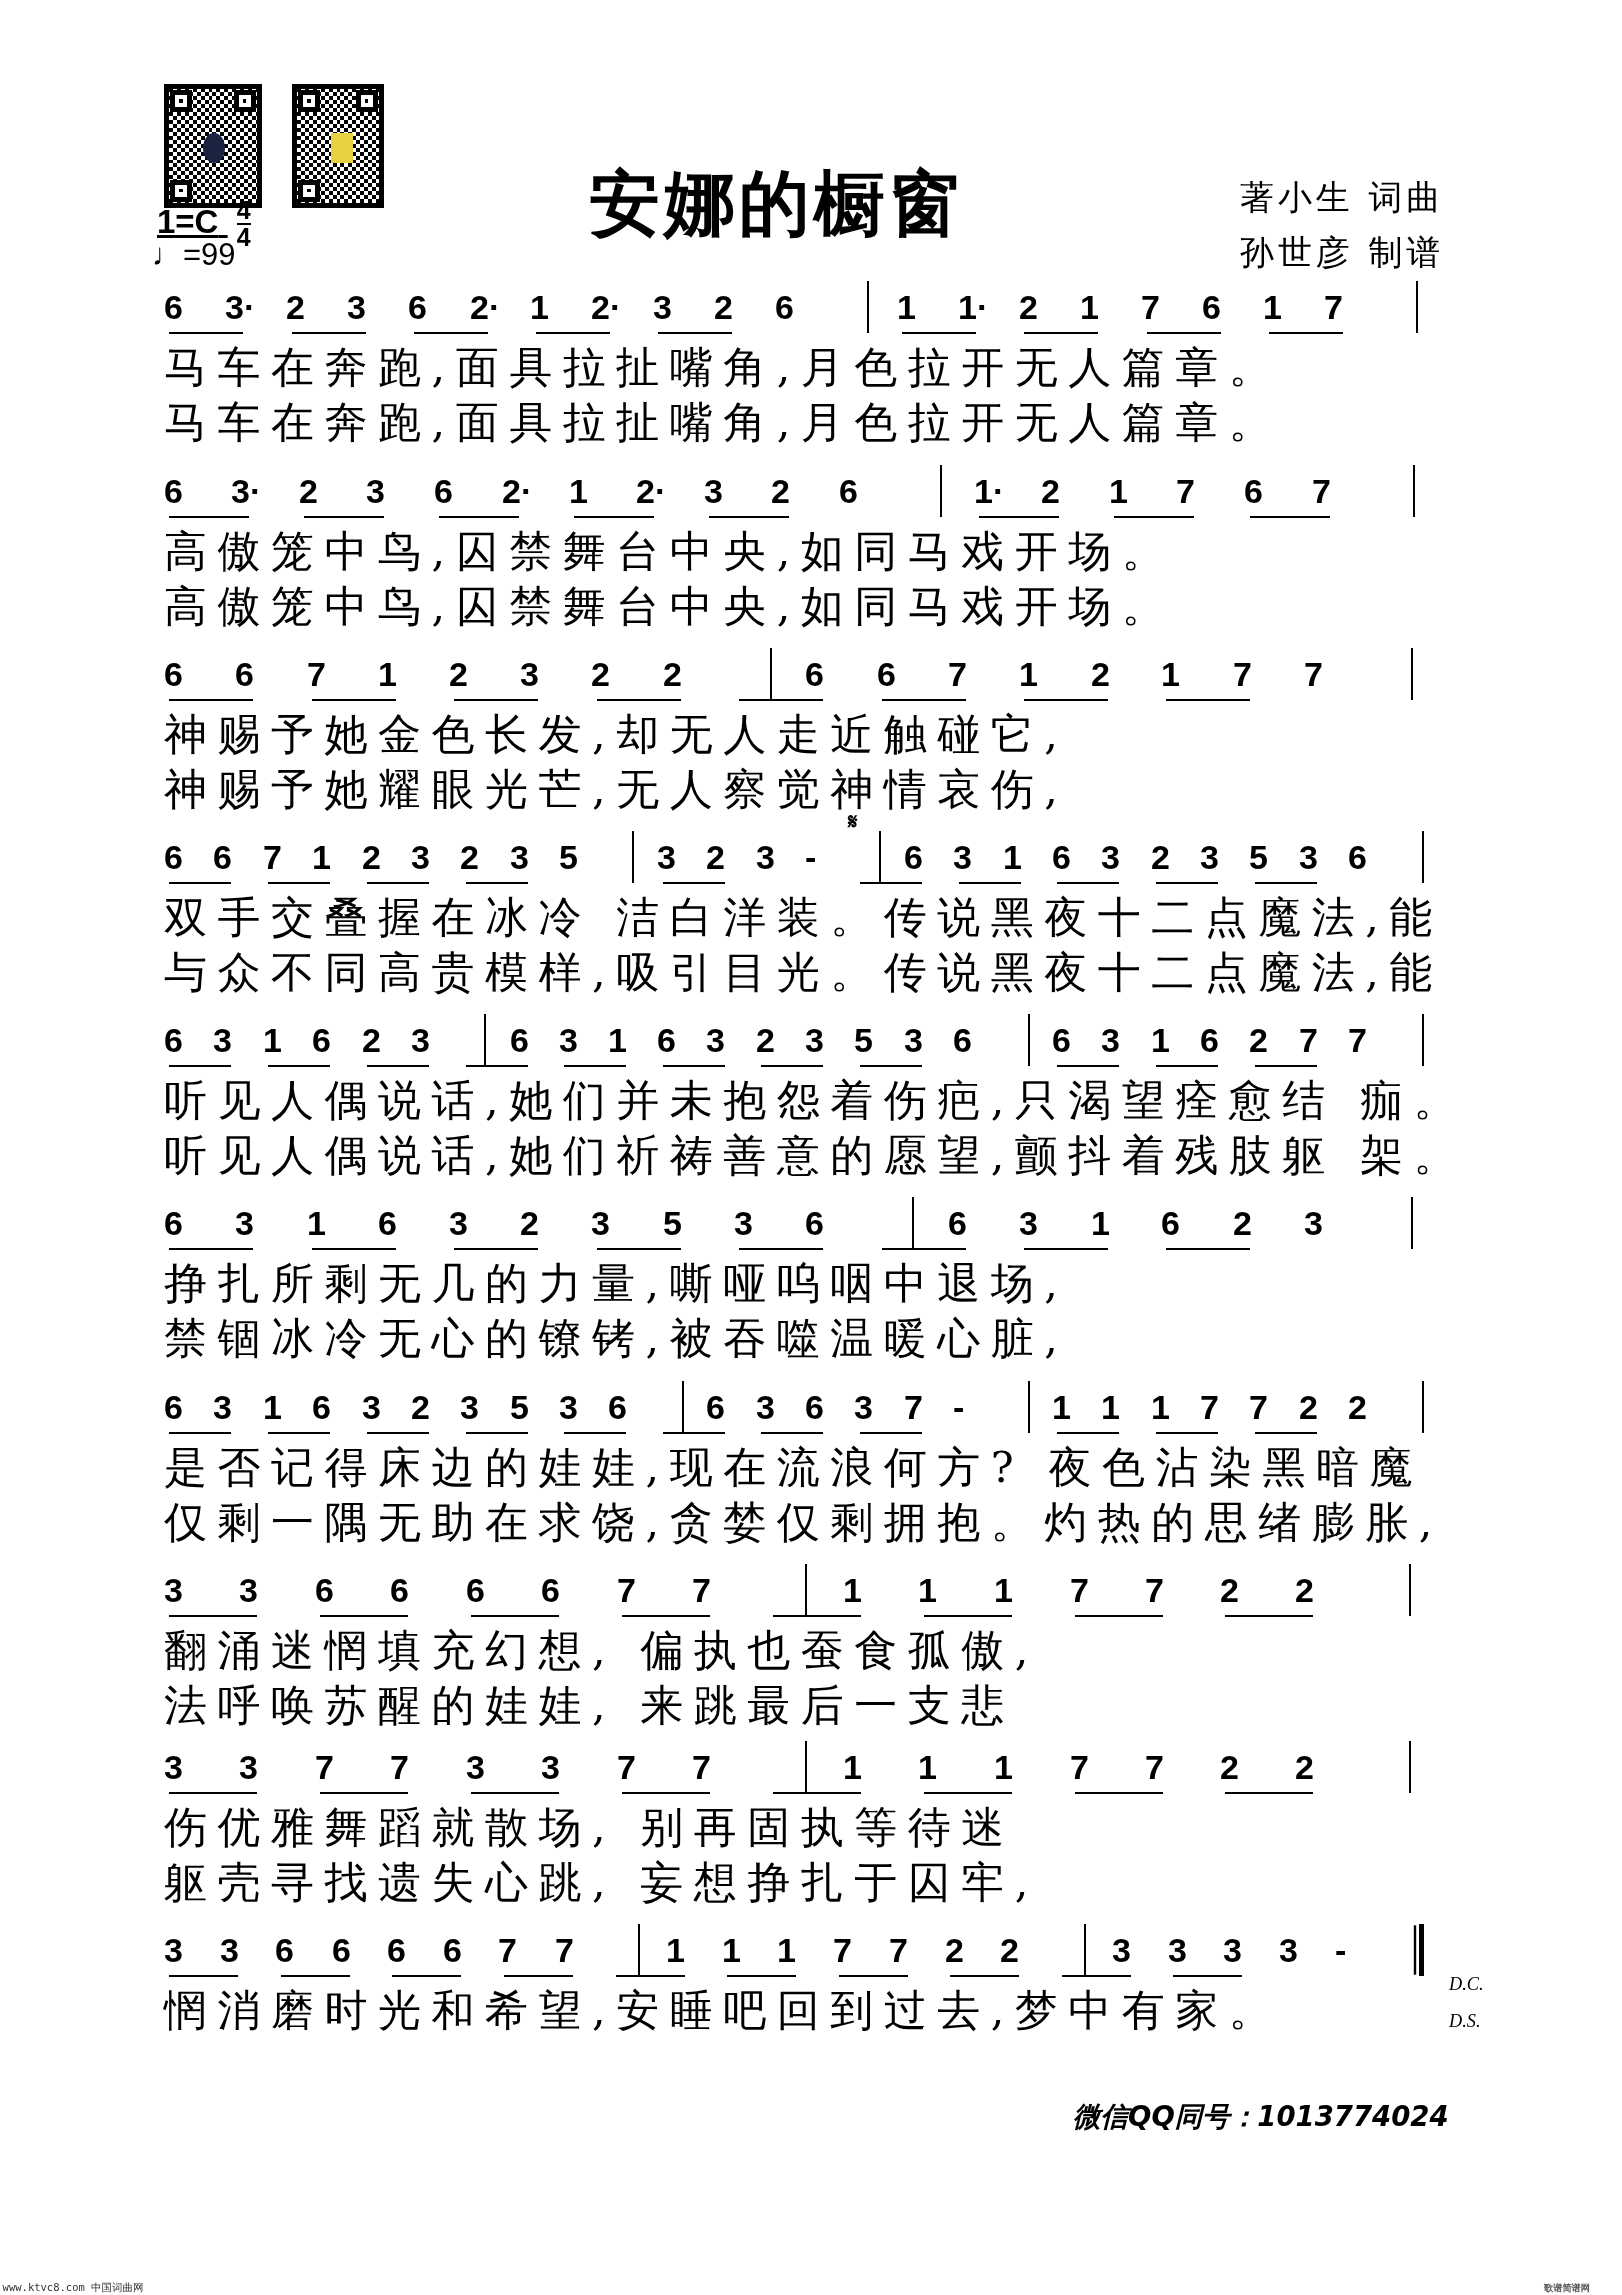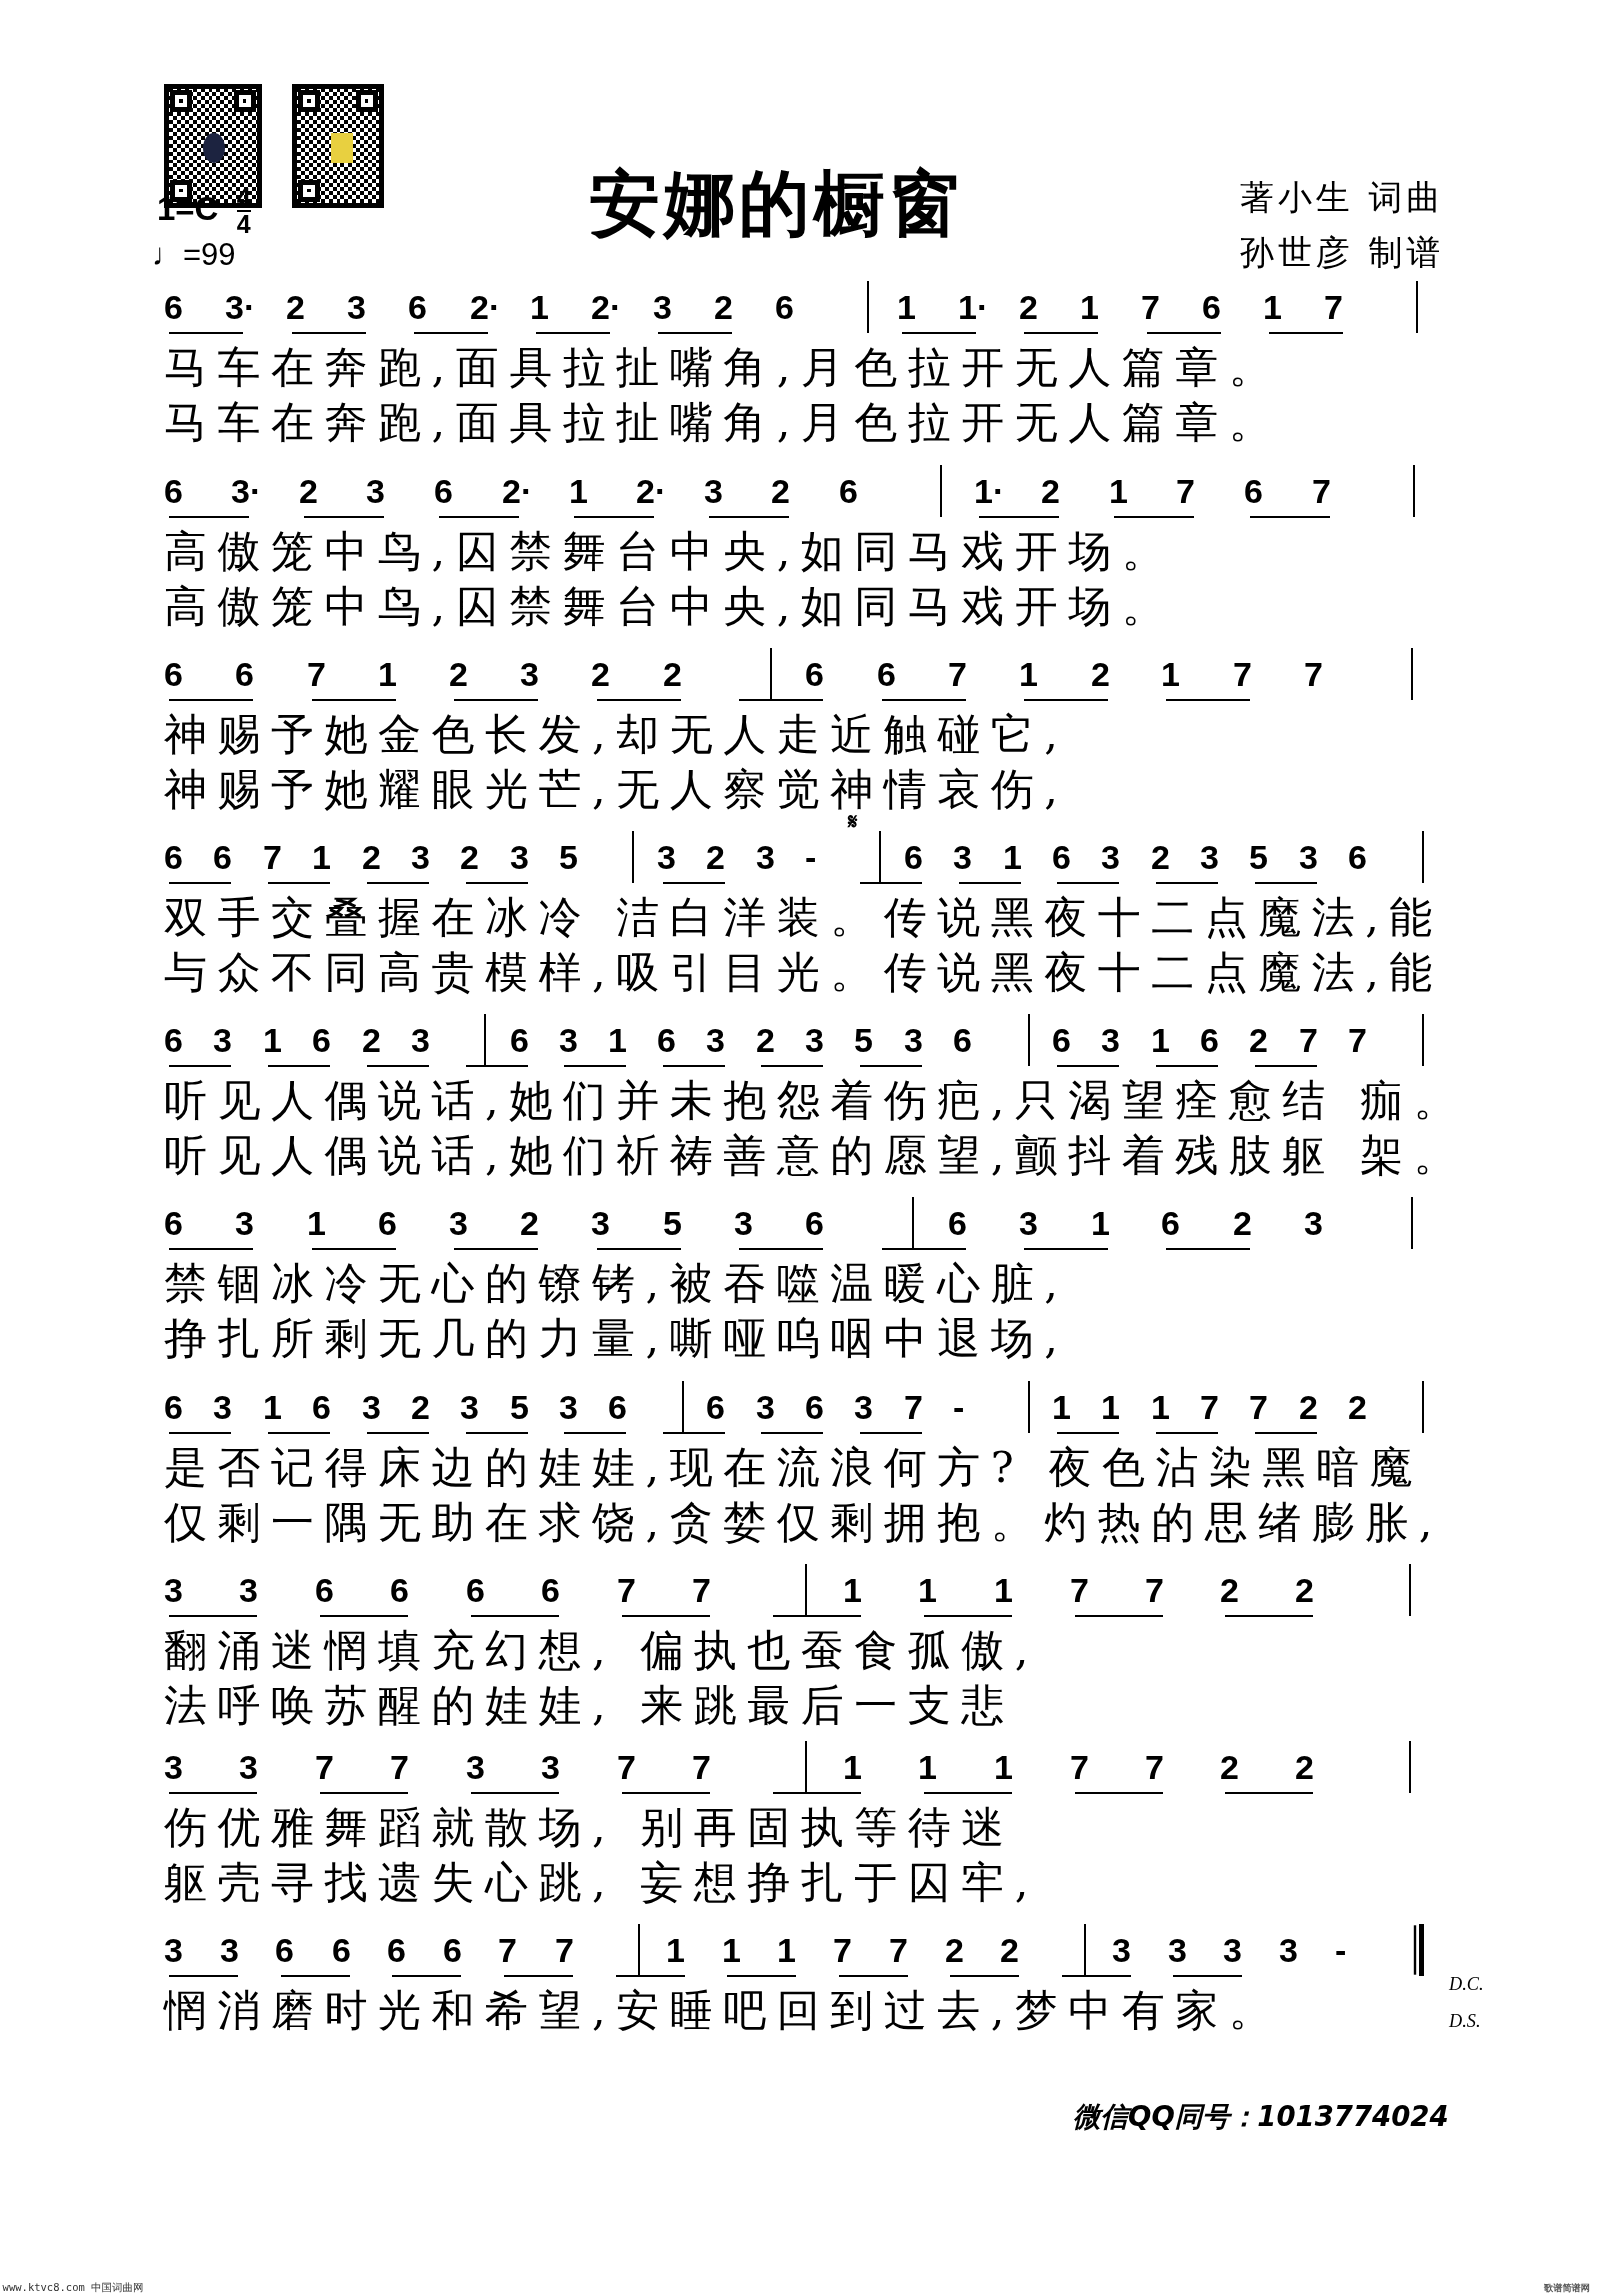--- a/index.html
+++ b/index.html
@@ -10,21 +10,21 @@
         repeating-linear-gradient(90deg,#000 0 3.9px,#fff 3.9px 7.9px),
         repeating-linear-gradient(0deg,#000 0 3.9px,#fff 3.9px 7.9px);
         background-blend-mode:difference; border:5.2px solid #000; box-sizing:border-box; }
   .qr .eye { position:absolute; width:22px; height:22px; border:5.2px solid #000; background:#fff; box-sizing:border-box; }
   .qr .eye::after { content:""; position:absolute; left:3.9px; top:3.9px; width:3.9px; height:3.9px; background:#000; }
   .qr .logo { position:absolute; left:34px; top:44px; width:22px; height:30px; }
   .title { left:589px; top:157px; font-size:71px; font-weight:bold; letter-spacing:3.9px;
            font-family:"DejaVu Sans", sans-serif; }
   .credits { left:1240px; top:170px; font-size:34px; line-height:55px; letter-spacing:3.9px;
              font-family:"DejaVu Serif", serif; }
-  .keysig { left:157px; top:185px; font-size:33px; font-family:"Liberation Sans", sans-serif; font-weight:bold; }
+  .keysig { left:157px; top:198px; font-size:33px; font-family:"Liberation Sans", sans-serif; font-weight:bold;text-decoration:underline; }
   .timesig { display:inline-block; vertical-align:middle; text-align:center; font-size:25px; line-height:25px; margin-left:9.2px; }
   .timesig .bar { border-top:2px solid #000; }
   .tempo { left:152px; top:237px; font-size:31px; font-family:"Liberation Sans", sans-serif; }
   .system { position:absolute; left:164px; width:1309px; }
   .notes { position:relative; height:59px; font-family:"Liberation Sans", sans-serif; font-weight:bold; font-size:34px; }
   .note { position:absolute; top:6.5px; }
   .barline { position:absolute; top:0; width:2px; height:52px; background:#000; }
   .beam { position:absolute; height:2px; background:#000; }
   .lyric { font-family:"DejaVu Serif", serif; font-size:43px; line-height:55px; letter-spacing:10.5px; white-space:nowrap; }
   .footer-contact { left:1073px; top:2099px; font-size:27.5px; font-weight:bold; font-style:italic; }
@@ -273,22 +273,22 @@
         <div class="beam" style="left: 718px; width: 84px; top: 51px;"></div>
         <span class="note" style="left: 855px;">3</span>
         <span class="note" style="left: 927px;">1</span>
         <div class="beam" style="left: 860px; width: 84px; top: 51px;"></div>
         <span class="note" style="left: 997px;">6</span>
         <span class="note" style="left: 1069px;">2</span>
         <div class="beam" style="left: 1002px; width: 84px; top: 51px;"></div>
         <span class="note" style="left: 1140px;">3</span>
         <div class="barline" style="left: 1247px;"></div>
       </div>
+      <div class="lyric">挣扎所剩无几的力量,嘶哑呜咽中退场,</div>
       <div class="lyric">禁锢冰冷无心的镣铐,被吞噬温暖心脏,</div>
-      <div class="lyric">挣扎所剩无几的力量,嘶哑呜咽中退场,</div>
     </div>
     <div class="system" style="top: 1381px;">
       <div class="notes">
         <span class="note" style="left: 0px;">6</span>
         <span class="note" style="left: 49px;">3</span>
         <div class="beam" style="left: 5.2px; width: 62px; top: 51px;"></div>
         <span class="note" style="left: 99px;">1</span>
         <span class="note" style="left: 148px;">6</span>
         <div class="beam" style="left: 104px; width: 62px; top: 51px;"></div>
         <span class="note" style="left: 198px;">3</span>

